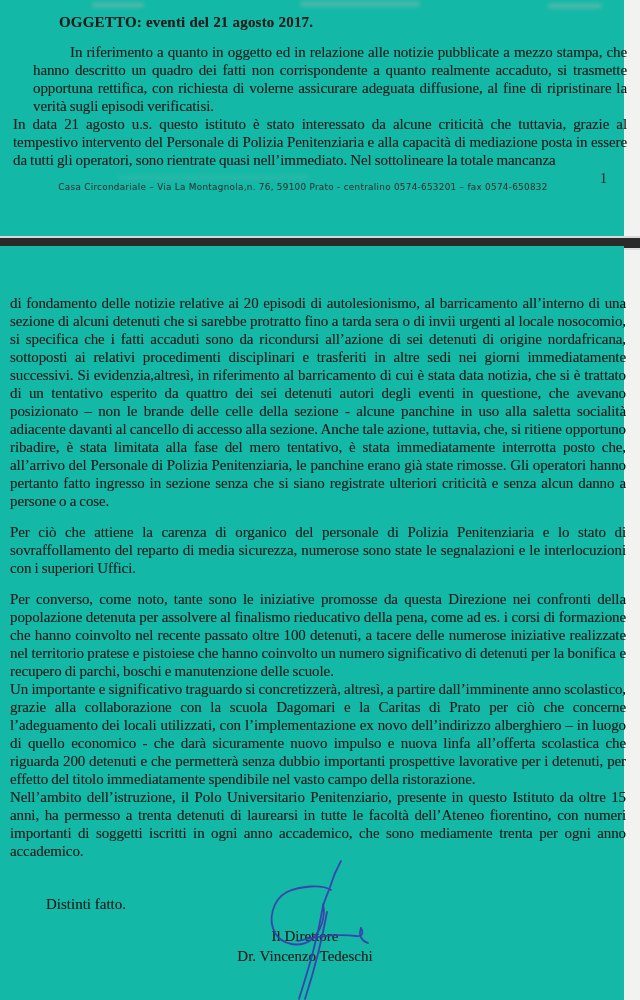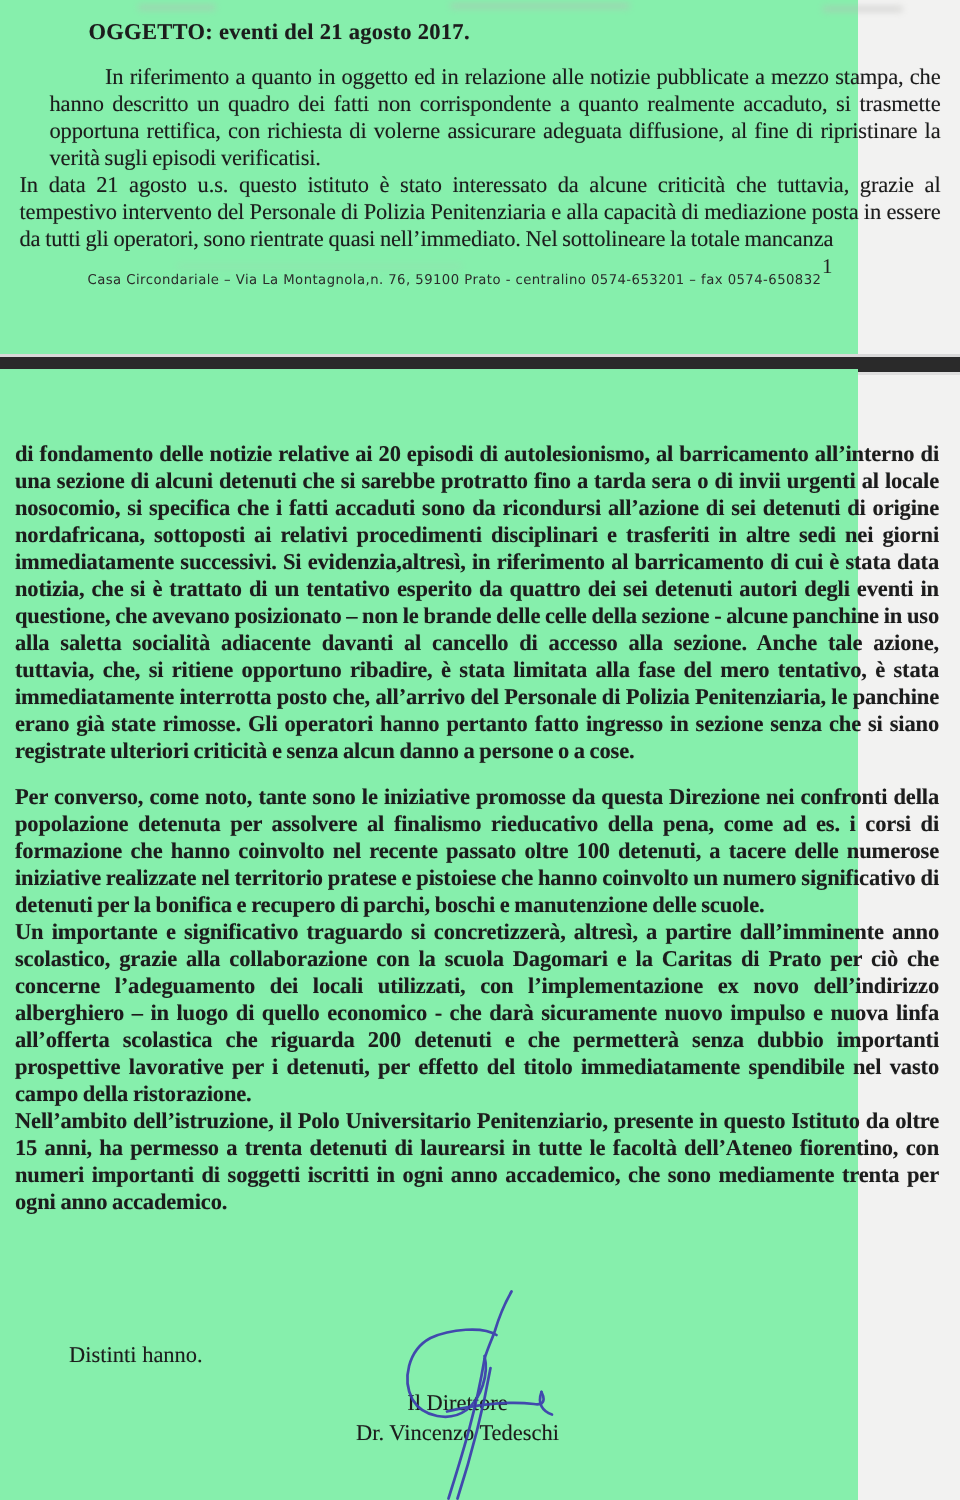--- a/index.html
+++ b/index.html
@@ -5,21 +5,21 @@
   html,body{margin:0;padding:0;}
   body{
     width:640px;height:1000px;
     background:#f2f2f1;
     font-family:"Liberation Serif","DejaVu Serif",serif;
     color:#1c1c1c;
     overflow:hidden;
     position:relative;
   }
   .canvas{position:absolute;left:0;top:0;width:640px;height:1000px;}
-  .page{position:absolute;left:0;width:572px;background:#86efac;}
+  .page{position:absolute;left:0;width:624px;background:#14b8a6;}
   .page-1{top:0;height:237px;}
   .page-2{top:246px;height:754px;}
   .separator{
     position:absolute;left:0;top:236px;width:640px;height:10px;
     background:#2a2a2a;
     border-top:2px solid #d9d9d9;
     border-bottom:2px solid #dedede;
     box-sizing:content-box;
   }
   .subject{
@@ -31,21 +31,21 @@
     position:absolute;
     font-size:15px;line-height:18px;
     text-align:justify;
     text-shadow:0 0 0.5px rgba(20,20,20,0.35);
     word-spacing:-0.5px;letter-spacing:-0.1px;
   }
   .p1-body{left:13px;top:43px;width:614px;}
   .p1-body p{margin:0;}
   .p1-body p.indented{text-indent:37px;margin-left:20px;}
   .p2-body{left:10px;top:294px;width:616px;}
-  .p2-body p{margin:0;font-weight:bold;}
+  .p2-body p{margin:0;}
   .p2-body p.gap-before{margin-top:13px;}
   .footer-line{
     position:absolute;left:8px;top:182px;width:590px;
     font-size:9px;text-align:center;color:#2b2b2b;
     letter-spacing:0.3px;
     font-family:"DejaVu Sans","Liberation Sans",sans-serif;
     transform:scale(0.98,1);
   }
   .page-number{
     position:absolute;right:17px;top:171px;
@@ -91,26 +91,27 @@
     <div class="footer-line">Casa Circondariale – Via La Montagnola,n. 76, 59100 Prato - centralino 0574-653201 – fax 0574-650832</div>
     <div class="page-number">1</div>
   </div>
 
   <div class="separator"></div>
 
   <div class="page page-2"></div>
 
   <div class="body-text p2-body">
     <p>di fondamento delle notizie relative ai 20 episodi di autolesionismo, al barricamento all’interno di una sezione di alcuni detenuti che si sarebbe protratto fino a tarda sera o di invii urgenti al locale nosocomio, si specifica che i fatti accaduti sono da ricondursi all’azione di sei detenuti di origine nordafricana, sottoposti ai relativi procedimenti disciplinari e trasferiti in altre sedi nei giorni immediatamente successivi. Si evidenzia,altresì, in riferimento al barricamento di cui è stata data notizia, che si è trattato di un tentativo esperito da quattro dei sei detenuti autori degli eventi in questione, che avevano posizionato – non le brande delle celle della sezione -  alcune panchine in uso alla saletta socialità adiacente davanti al cancello di accesso alla sezione. Anche tale azione, tuttavia, che, si ritiene opportuno ribadire, è stata limitata alla fase del mero tentativo, è stata immediatamente interrotta posto che, all’arrivo del Personale di Polizia Penitenziaria, le panchine erano già state rimosse. Gli operatori hanno pertanto fatto ingresso in sezione senza che si siano registrate ulteriori criticità e senza alcun danno a persone o a cose.</p>
+    <p class="gap-before">Per ciò che attiene la carenza di organico del personale di Polizia Penitenziaria e lo stato di sovraffollamento del reparto di media sicurezza, numerose sono state le segnalazioni  e le interlocuzioni con i superiori Uffici.</p>
     <p class="gap-before">Per converso, come noto, tante sono le iniziative promosse da questa Direzione nei confronti della popolazione detenuta per assolvere al finalismo rieducativo della pena, come ad es. i corsi di formazione che hanno coinvolto nel recente passato oltre 100 detenuti, a tacere delle numerose iniziative realizzate nel territorio pratese e pistoiese che hanno coinvolto un numero significativo di detenuti per la bonifica e recupero di parchi, boschi e manutenzione delle scuole.</p>
     <p>Un importante e significativo traguardo si concretizzerà, altresì,  a partire dall’imminente anno scolastico, grazie alla collaborazione con la scuola Dagomari e la Caritas di Prato per ciò che concerne l’adeguamento dei locali utilizzati, con l’implementazione ex novo dell’indirizzo alberghiero – in luogo di quello economico - che darà sicuramente nuovo impulso e nuova linfa all’offerta scolastica che riguarda 200 detenuti e che permetterà senza dubbio importanti prospettive lavorative per i detenuti, per effetto del titolo immediatamente spendibile nel vasto campo della ristorazione.</p>
     <p>Nell’ambito dell’istruzione, il Polo Universitario Penitenziario, presente in questo Istituto da oltre 15 anni, ha permesso a trenta detenuti di laurearsi in tutte le facoltà dell’Ateneo fiorentino, con numeri importanti di soggetti iscritti in ogni anno accademico, che sono mediamente trenta per ogni anno accademico.</p>
   </div>
 
-  <div class="closing">Distinti hanno.</div>
+  <div class="closing">Distinti fatto.</div>
 
   <div class="sig-block">
     <div>Il Direttore</div>
     <div>Dr. Vincenzo Tedeschi</div>
   </div>
 
   <svg class="sig-svg" width="160" height="150" viewBox="250 850 160 150">
     <g fill="none" stroke="#3c3cae" stroke-width="1.8" stroke-linecap="round" opacity="0.92">
 
       <path d="M 341,861 C 337,868 333,877 330,887 C 328,893 325,899 323,906"></path>

